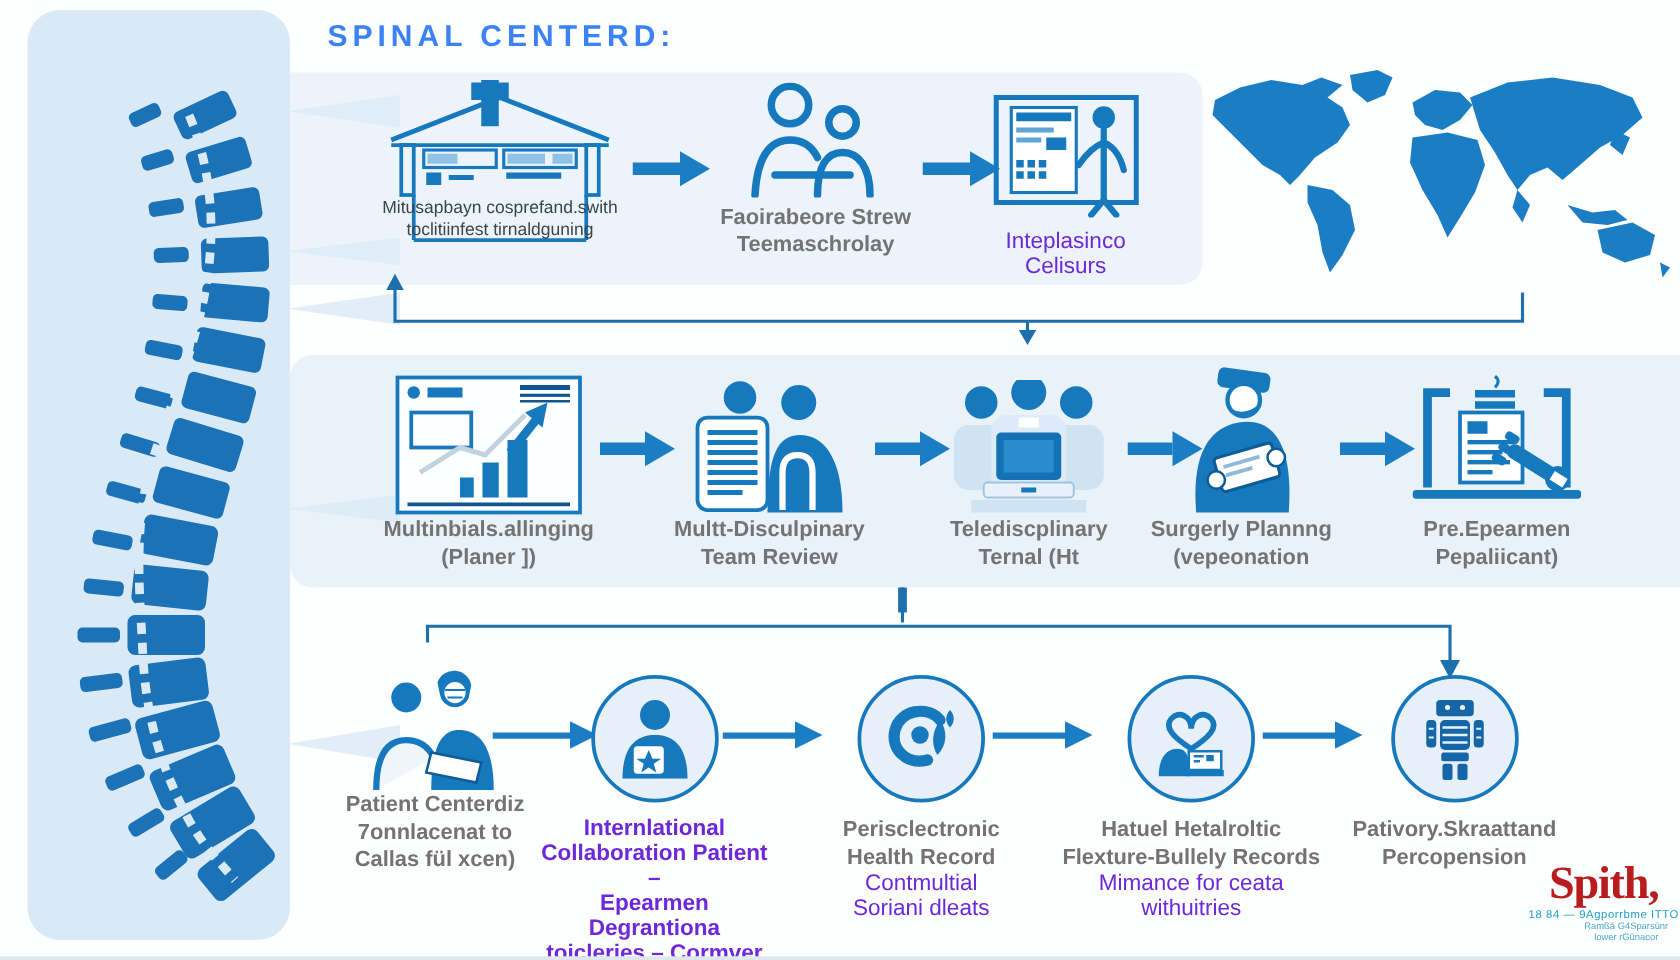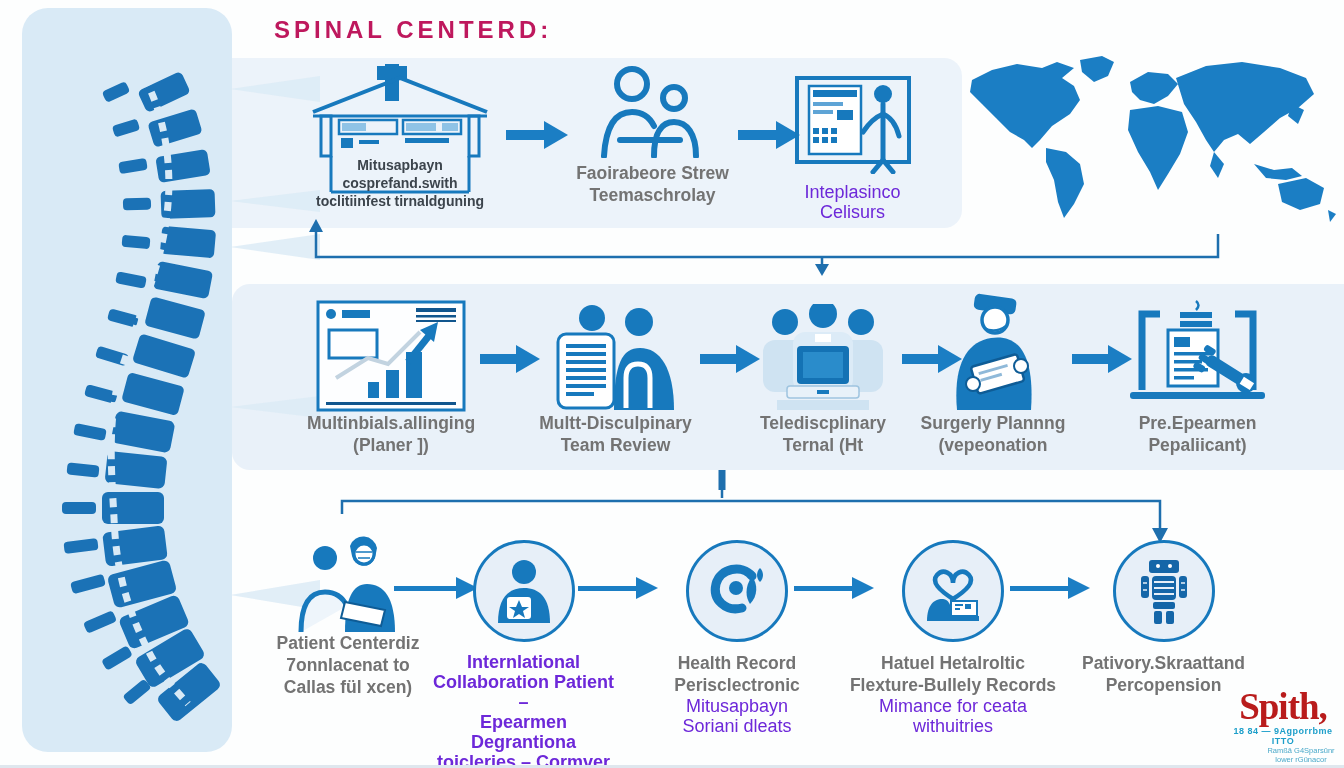--- a/index.html
+++ b/index.html
@@ -15,48 +15,48 @@
     left:22px;top:8px;width:210px;height:744px;
     background:#d9eaf6;border-radius:26px;
   }
   
   .wedge{
     left:230px;width:90px;background:#dcebf6;opacity:.85;
     clip-path:polygon(0 50%,100% 0,100% 100%);
   }
   
   .title{
-    left:274px;top:16px;
+    left:262px;top:16px;
     font-size:24px;font-weight:800;letter-spacing:4px;
-    color:#be185d;
+    color:#3b82f6;
   }
   
   .band1{left:232px;top:58px;width:730px;height:170px;background:#ecf3fa;border-radius:0 18px 18px 0;}
   .band2{left:232px;top:284px;width:1112px;height:186px;background:#e9f1f9;border-radius:18px 0 0 18px;}
   .item{position:absolute;text-align:center;}
   .iconbox{display:flex;align-items:flex-end;justify-content:center;}
   .lbl-bold{font-size:17.5px;line-height:22px;font-weight:700;color:#737373;}
   .lbl-gray{font-size:18px;line-height:20px;color:#6d28d9;}
-  .lbl-small{font-size:14px;line-height:18px;color:#3c444c;font-weight:bold;}
+  .lbl-small{font-size:14px;line-height:18px;color:#3c444c;}
   .lbl-bold span,.lbl-gray span,.lbl-small span{display:block;}
   
   .baseline{left:0;bottom:0;width:100%;height:3px;background:#dfe7ee;}
   
   .circ{
     width:96px;height:96px;border-radius:50%;
     background:#e7eff8;border:3px solid #1779bd;
     display:flex;align-items:center;justify-content:center;
     margin:0 auto;
   }
   .logo{left:1222px;top:688px;width:122px;text-align:center;}
   .logo .big{
     font-family:"Liberation Serif", serif;
     font-size:37px;font-weight:700;color:#b91c1c;line-height:38px;letter-spacing:-1px;
   }
-  .logo .s1{font-size:9px;color:#1d9fca;font-weight:700;letter-spacing:.5px;}
+  .logo .s1{font-size:9px;color:#1d9fca;font-weight:400;letter-spacing:.5px;}
   .logo .s2{font-size:7.5px;color:#4aa9c9;margin-left:36px;}
   svg{display:block;}
 </style>
 </head>
 <body>
 
 <div class="abs band1"></div>
 <div class="abs band2"></div>
 <div class="abs spine-panel">
   <svg width="210" height="744" viewBox="0 0 210 744">
@@ -490,25 +490,25 @@
 <div class="item" style="left:642px;top:540px;width:190px;">
   <div class="circ">
     <svg width="62" height="62" viewBox="0 0 62 62">
       <path d="M46,16 C36,4 14,8 10,24 C6,40 20,52 36,48" stroke="#1779bd" stroke-width="9" fill="none" stroke-linecap="round"></path>
       <path d="M46,16 C52,24 52,36 44,44 C40,38 38,28 46,16 Z" fill="#1779bd"></path>
       <circle cx="30" cy="28" r="7" fill="#1779bd"></circle>
       <path d="M54,8 C58,12 58,18 54,22 C50,18 50,12 54,8 Z" fill="#1779bd"></path>
     </svg>
   </div>
   <div class="lbl-bold" style="margin-top:10px;">
+    <span>Perisclectronic</span>
     <span>Health Record</span>
-    <span>Perisclectronic</span>
   </div>
   <div class="lbl-gray">
-    <span>Mitusapbayn</span>
+    <span>Contmultial</span>
     <span>Soriani dleats</span>
   </div>
 </div>
 
 <svg class="abs" style="left:794px;top:577px;" width="80" height="22" viewBox="0 0 80 22">
   <rect x="0" y="9" width="58" height="5" fill="#1b7ec4"></rect>
     <polygon points="58,0 80,11 58,22" fill="#1b7ec4"></polygon>
 </svg>
 
 <div class="item" style="left:848px;top:540px;width:210px;">

